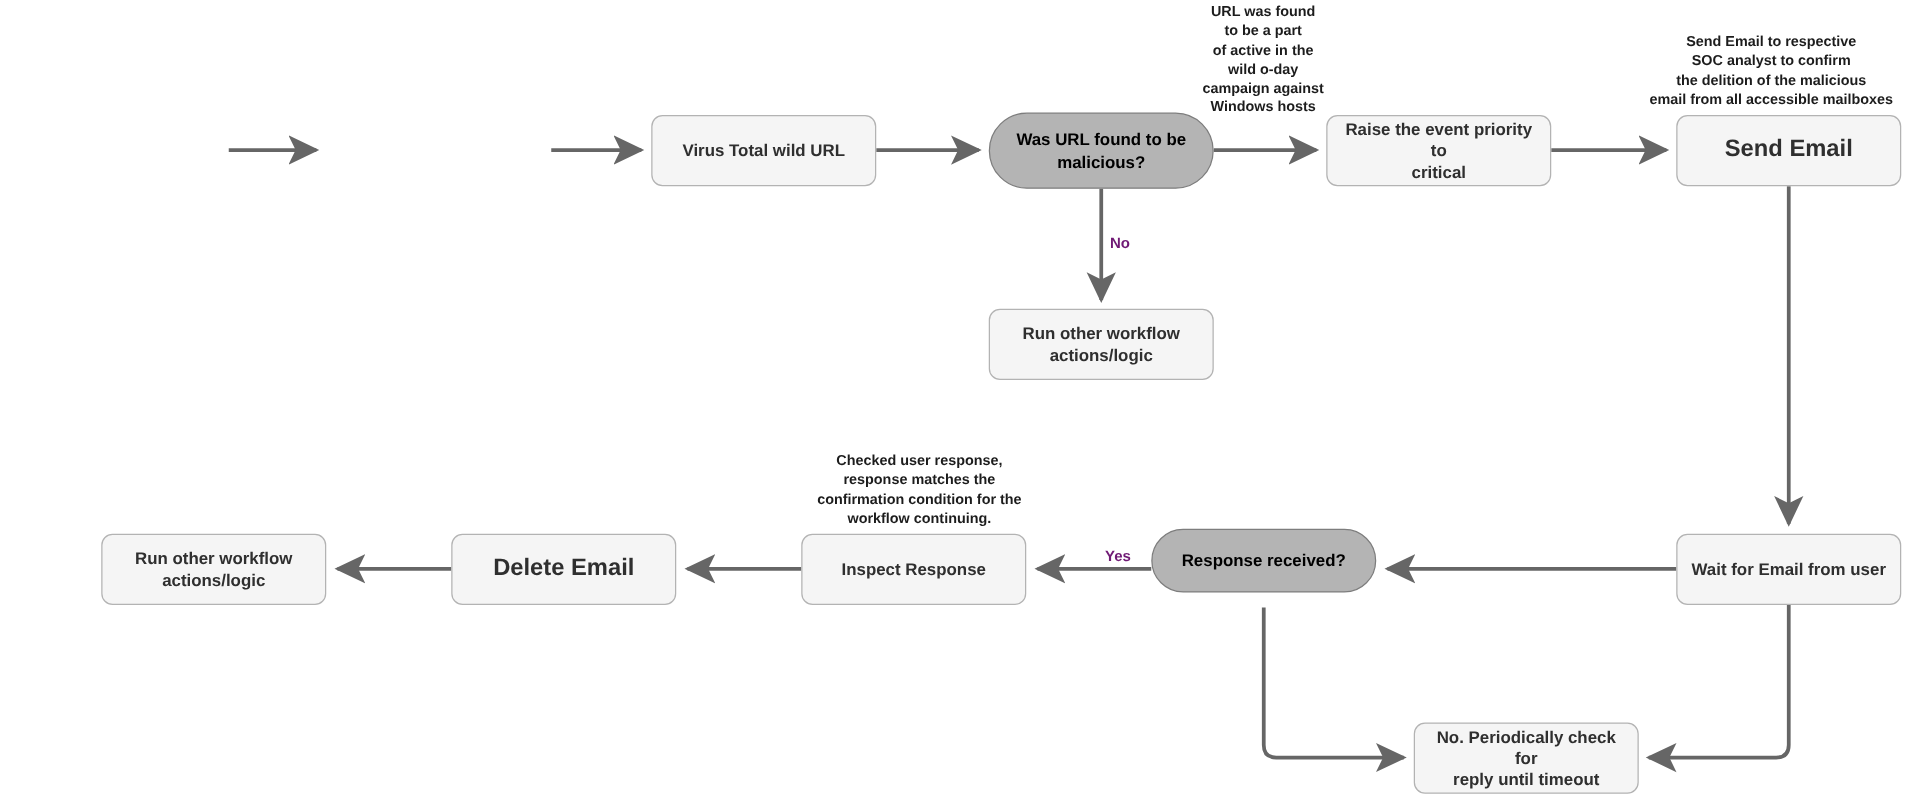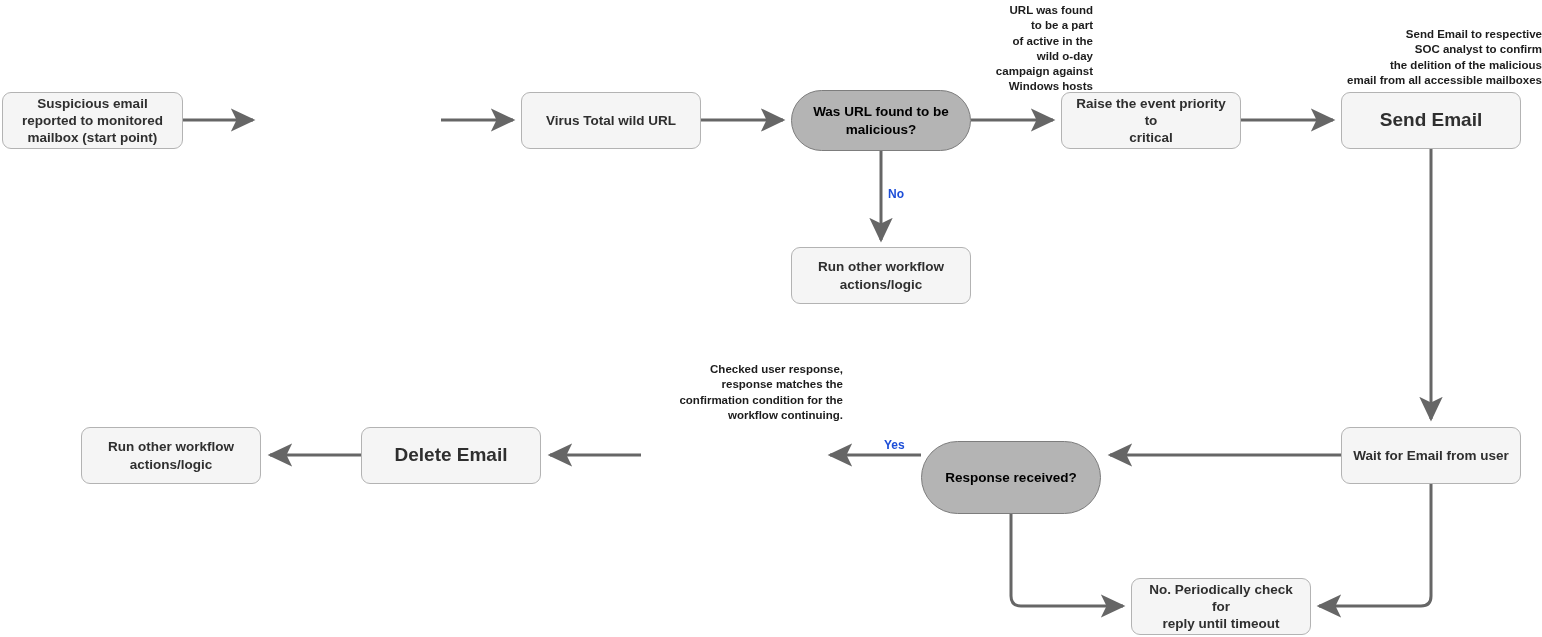--- a/index.html
+++ b/index.html
@@ -53,33 +53,33 @@
   .node.big {
     font-size: 19px;
     font-weight: bold;
   }
   .node .nlabel {
     display: block;
     white-space: pre-line;
   }
   .annot {
     position: absolute;
-    text-align: right;
+    text-align: center;
     font-size: 11.5px;
     line-height: 1.33;
     font-weight: bold;
     color: #1c1c1c;
     white-space: pre-line;
     z-index: 3;
   }
   .edge-label {
     position: absolute;
     font-size: 12px;
     font-weight: bold;
-    color: #1d4ed8;
+    color: #701a75;
     background: #ffffff;
     padding: 0 2px;
     z-index: 4;
   }
 </style>
 </head>
 <body>
 
 <div id="canvas">
 
@@ -108,25 +108,20 @@
       <path d="M641,455 L550,455"></path>
 
       <path d="M361,455 L270,455"></path>
 
       <path d="M1011,486 L1011,596 Q1011,606 1021,606 L1123,606"></path>
 
       <path d="M1431,484 L1431,596 Q1431,606 1421,606 L1319,606"></path>
     </g>
   </svg>
 
-  <div class="node" style="left:2px; top:92px; width:181px; height:57px;">
-    <span class="nlabel">Suspicious email
-reported to monitored
-mailbox (start point)</span>
-  </div>
 
 
   <div class="node" style="left:521px; top:92px; width:180px; height:57px;">
     <span class="nlabel">Virus Total wild URL</span>
   </div>
 
   <div class="node decision" style="left:791px; top:90px; width:180px; height:61px;">
     <span class="nlabel">Was URL found to be
 malicious?</span>
   </div>
@@ -142,24 +137,27 @@
 
   <div class="node" style="left:791px; top:247px; width:180px; height:57px;">
     <span class="nlabel">Run other workflow
 actions/logic</span>
   </div>
 
   <div class="node" style="left:1341px; top:427px; width:180px; height:57px;">
     <span class="nlabel">Wait for Email from user</span>
   </div>
 
-  <div class="node decision" style="left:921px; top:441px; width:180px; height:73px;">
+  <div class="node decision" style="left:921px; top:423px; width:180px; height:51px;">
     <span class="nlabel">Response received?</span>
   </div>
 
+  <div class="node" style="left:641px; top:427px; width:180px; height:57px;">
+    <span class="nlabel">Inspect Response</span>
+  </div>
 
   <div class="node big" style="left:361px; top:427px; width:180px; height:57px;">
     <span class="nlabel">Delete Email</span>
   </div>
 
   <div class="node" style="left:81px; top:427px; width:180px; height:57px;">
     <span class="nlabel">Run other workflow
 actions/logic</span>
   </div>
 

